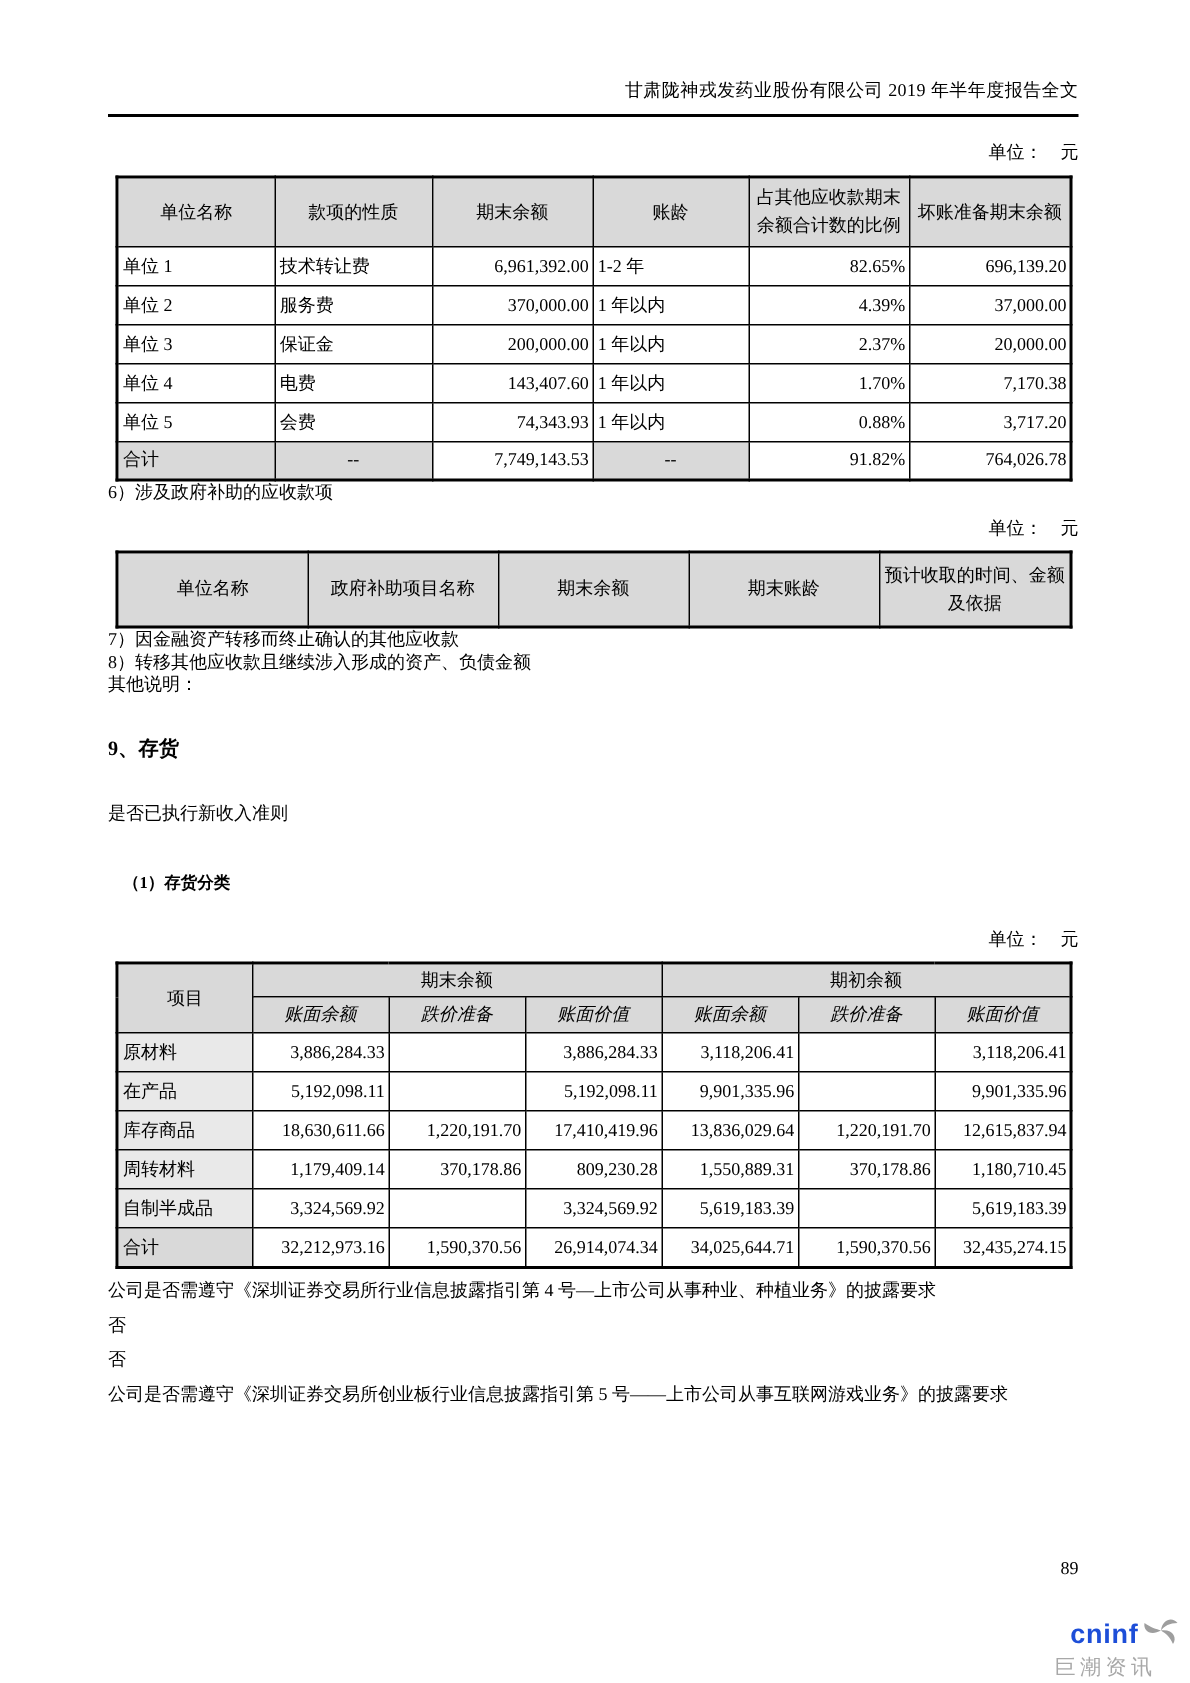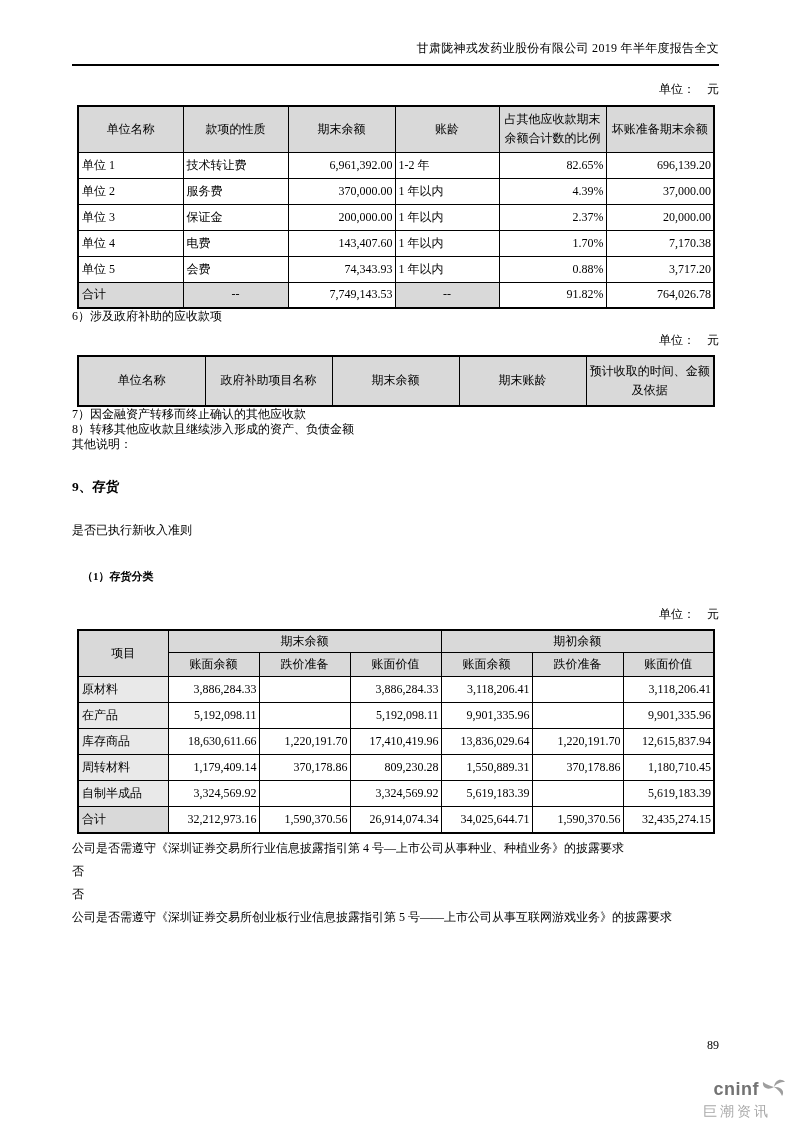--- a/index.html
+++ b/index.html
@@ -1,53 +1,53 @@
 <!DOCTYPE html>
 <html><head>
 <meta charset="utf-8">
 <style>
   * { margin:0; padding:0; box-sizing:border-box; }
   html,body { background:#ffffff; }
   body { width:793px; height:1122px; font-family:"Liberation Serif","DejaVu Serif",serif; color:#000; }
-  .page { position:relative; width:793px; height:1122px; overflow:hidden; padding:40px 74px 0 72px; }
+  .page { position:relative; width:793px; height:1122px; overflow:hidden; padding:52px 74px 0 72px; }
 
   .doc-header { text-align:right; font-size:12px; letter-spacing:0.3px; padding-bottom:7px; border-bottom:2px solid #000; }
   .unit-line { text-align:right; font-size:12px; margin-top:15px; }
   .unit-line.mt8 { margin-top:8px; }
   .unit-line.mt22 { margin-top:22px; }
 
   table.t { border-collapse:collapse; table-layout:fixed; width:636px; margin-left:5px; font-size:12px; border:2px solid #000; }
   table.t td, table.t th { border:1px solid #000; padding:1px 3px; font-weight:normal; overflow:hidden; vertical-align:middle; }
   table.t th { background:#d9d9d9; text-align:center; line-height:1.6; }
   table.t td { height:26px; background:#fff; }
   .t1 { margin-top:7px; }
   .t1 th { height:46px; }
   .t2 { margin-top:6px; }
   .t2 th { height:50px; }
   .t3 { margin-top:6px; }
   .t3 th.grp { height:22px; }
-  .t3 th.sub { height:24px; }
+  .t3 th.sub { height:24px;font-style:italic; }
   .num { text-align:right; padding-right:2px !important; }
   .ctr { text-align:center; }
   td.gray { background:#d9d9d9 !important; }
   td.itemcell { background:#e9e9e9 !important; }
 
   .note { font-size:12px; line-height:15px; }
   .h-section { font-size:13.5px; font-weight:bold; margin-top:26px; }
   .q-line { font-size:12px; margin-top:26px; }
   .a-line { font-size:12px; margin-top:10px; }
   .h-sub { font-size:11px; font-weight:bold; margin-top:30px; padding-left:10px; }
   .comp { font-size:12px; margin-top:8px; line-height:15px; }
   .comp.first { margin-top:7px; }
 
   .page-num { position:absolute; top:1038px; right:74px; font-size:12px; }
 
   .logo { position:absolute; top:1076px; right:6px; text-align:right; color:#9e9e9e; line-height:1.1; }
   .logo-row { display:flex; align-items:center; justify-content:flex-end; gap:2px; }
-  .logo-brand { font-family:"Liberation Sans","DejaVu Sans",sans-serif; font-weight:bold; font-size:18px; color:#737373; letter-spacing:0.5px; }
+  .logo-brand { font-family:"Liberation Sans","DejaVu Sans",sans-serif; font-weight:bold; font-size:18px; color:#1d4ed8; letter-spacing:0.5px; }
   .logo-sub { font-size:14px; color:#a8a8a8; letter-spacing:3px; margin-right:16px; }
   .logo-url { font-family:"Liberation Sans","DejaVu Sans",sans-serif; font-size:11px; color:#8f8f8f; margin-top:2px; }
 </style>
 </head>
 <body>
 
 <div class="page">
 
   <div class="doc-header">甘肃陇神戎发药业股份有限公司 2019 年半年度报告全文</div>
 

